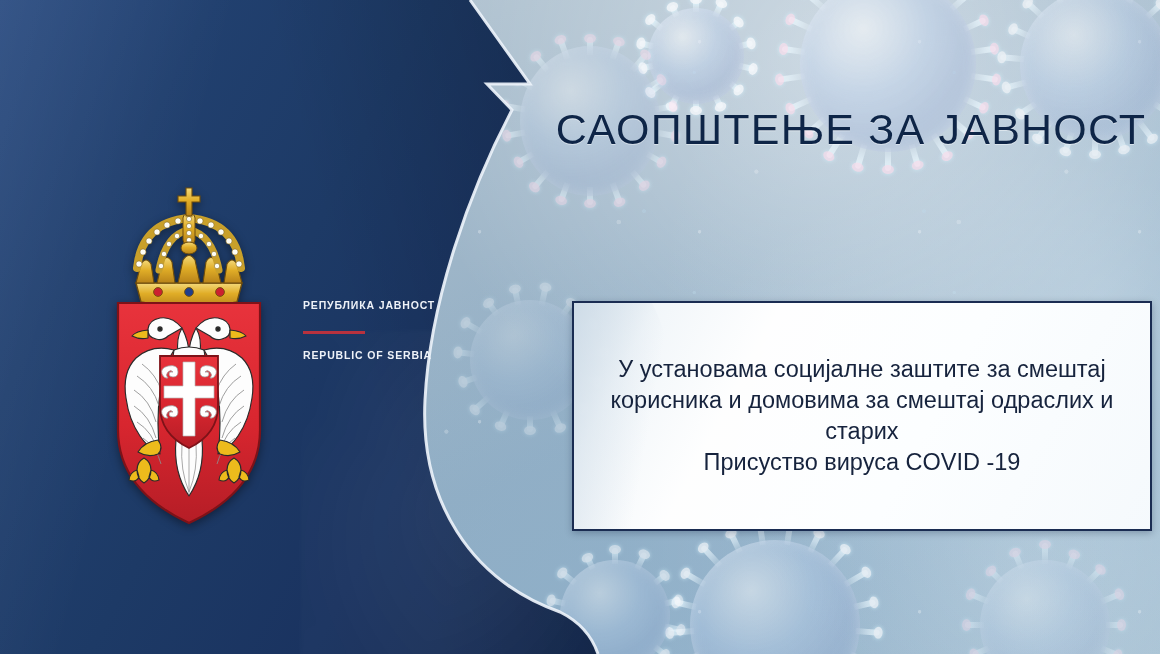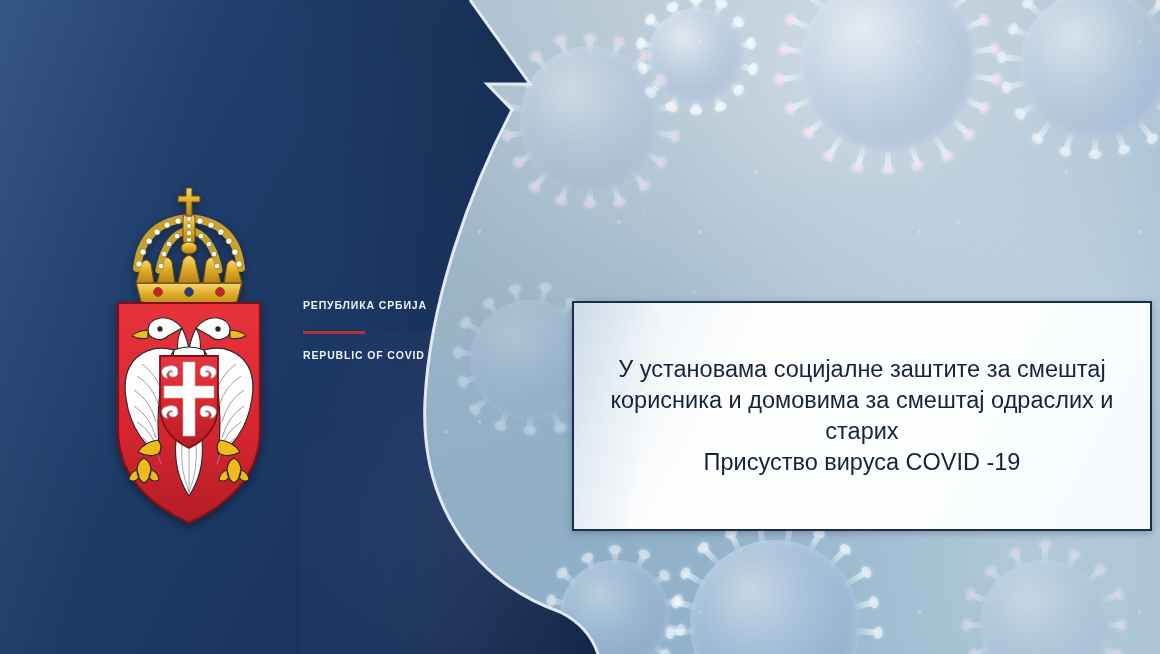--- a/index.html
+++ b/index.html
@@ -448,25 +448,26 @@
           <path d="M72,188 q10,-2 10,6 q0,5 -5,5 q-4,0 -4,-3 q0,-3 4,-2 q-2,-3 -5,0 q-3,3 0,6 q-4,1 -6,-4 q-2,-6 6,-8 z"></path>
           <path d="M114,188 q-10,-2 -10,6 q0,5 5,5 q4,0 4,-3 q0,-3 -4,-2 q2,-3 5,0 q3,3 0,6 q4,1 6,-4 q2,-6 -6,-8 z"></path>
           <path d="M72,228 q10,-2 10,6 q0,5 -5,5 q-4,0 -4,-3 q0,-3 4,-2 q-2,-3 -5,0 q-3,3 0,6 q-4,1 -6,-4 q-2,-6 6,-8 z"></path>
           <path d="M114,228 q-10,-2 -10,6 q0,5 5,5 q4,0 4,-3 q0,-3 -4,-2 q2,-3 5,0 q3,3 0,6 q4,1 6,-4 q2,-6 -6,-8 z"></path>
         </g>
       </g>
     </svg>
   </div>
 
   <div class="ministry">
-    <p class="eyebrow">РЕПУБЛИКА СРБИЈА</p>
+    <p class="eyebrow">РЕПУБЛИКА ЈАВНОСТ</p>
     <hr class="rule">
-    <p class="eyebrow en">REPUBLIC OF COVID</p>
+    <p class="eyebrow en">REPUBLIC OF SERBIA</p>
   </div>
 
   <div class="headline">
+    <h1 class="l1">САОПШТЕЊЕ ЗА ЈАВНОСТ</h1>
   </div>
 
   <div class="msgbox">
     <p>У установама социјалне заштите за смештај корисника и домовима за смештај одраслих и старих<br>Присуство вируса COVID -19</p>
   </div>
 
 </div>
 
 </body></html>

